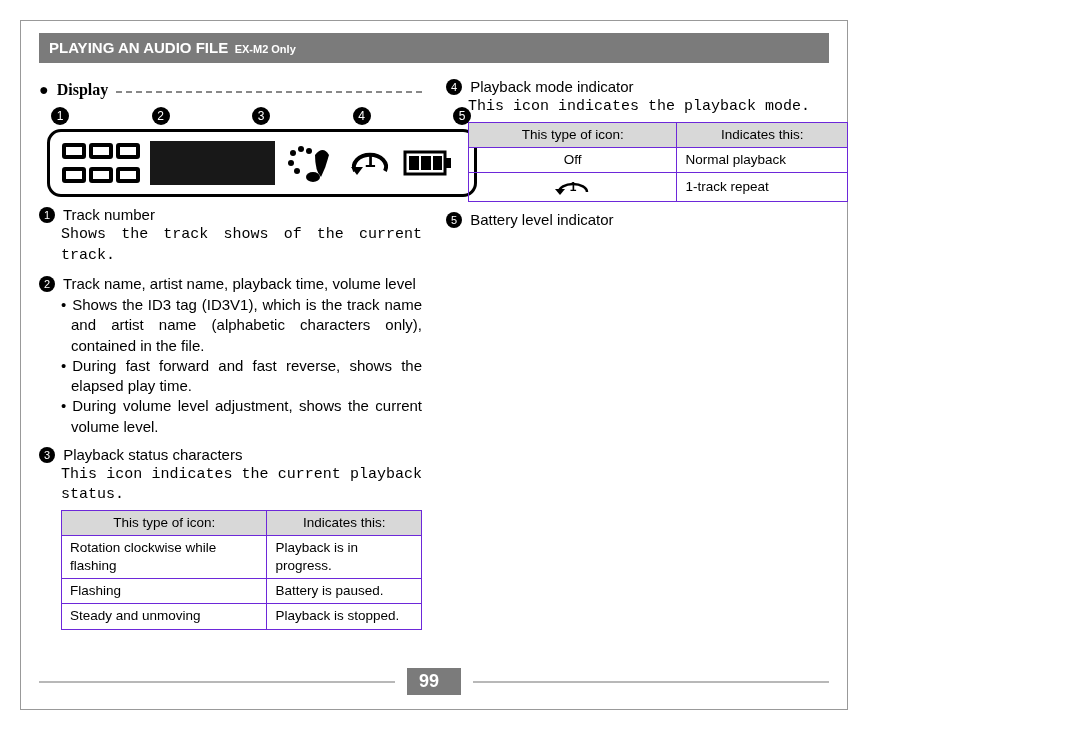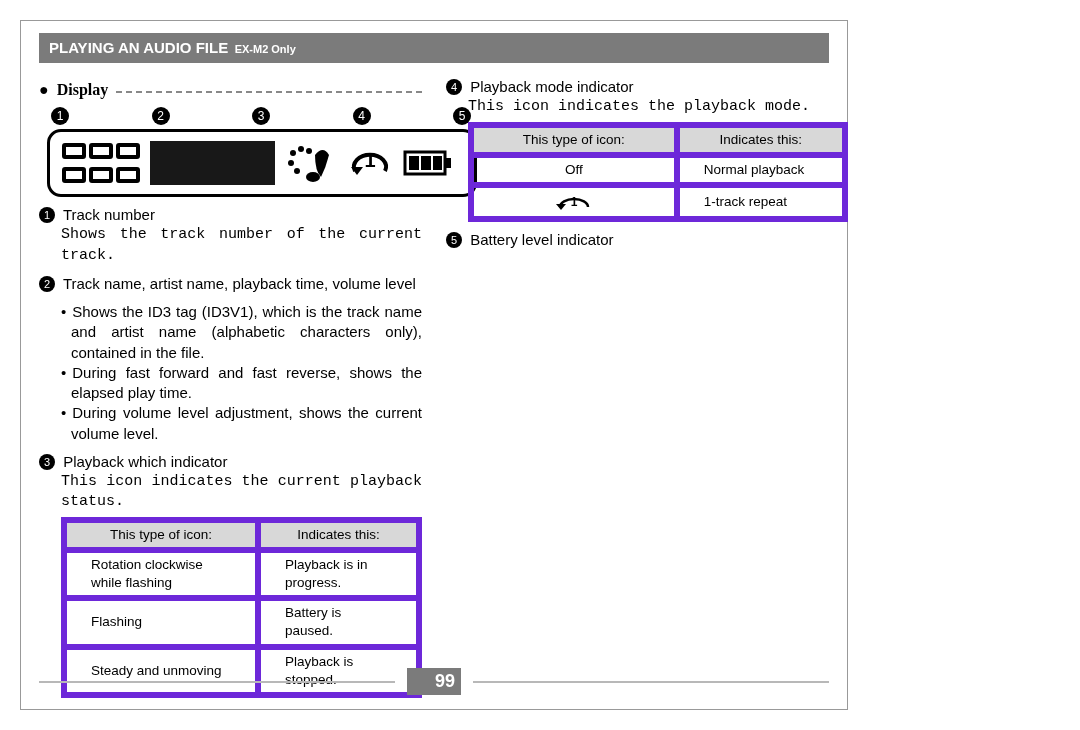--- a/index.html
+++ b/index.html
@@ -95,52 +95,52 @@
 
   .item { margin: 8px 0 8px 0; font-size: 15px; line-height: 1.35; }
   .item .inline-num {
     display: inline-block;
     width: 16px; height: 16px; line-height: 16px;
     border-radius: 50%; background: #000; color: #fff;
     text-align: center; font-size: 11px; margin-right: 4px;
     vertical-align: 1px;
   }
   .subdesc { font-size: 15px; line-height: 1.35; margin-left: 22px; text-align: justify; font-family: Liberation Mono, monospace; }
-  .bullets { list-style: none; margin: 8px 0 8px 22px; }
+  .bullets { list-style: none; margin: 1px 0 8px 22px; }
   .bullets li { font-size: 15px; line-height: 1.35; text-align: justify; padding-left: 10px; text-indent: -10px; }
   .bullets li::before { content: "•"; margin-right: 6px; }
 
   table.icon-tbl {
     margin: 4px 0 8px 22px;
     border-collapse: collapse;
     font-size: 13.5px;
   }
   table.icon-tbl th, table.icon-tbl td {
-    border: 6px solid #6d28d9;
-    padding: 3px 24px;
+    border: 1px solid #6d28d9;
+    padding: 3px 8px;
     text-align: left;
   }
   table.icon-tbl th { background: #d8d8d8; font-weight: normal; text-align: center; }
   table.icon-tbl td.center { text-align: center; }
   .repeat-icon svg { vertical-align: middle; }
 
   .col-r table.icon-tbl { width: 380px; }
 
   .footer {
     position: absolute;
     left: 0; right: 0; bottom: 14px;
     display: flex; align-items: center; justify-content: center;
     gap: 12px;
     padding: 0 18px;
   }
   .footer .line { flex: 1; height: 2px; background: #b8b8b8; }
   .footer .pg {
-    min-width: 54px; padding: 3px 6px;
+    min-width: 54px; padding: 3px 12px;
     background: #7b7b7b; color: #fff;
-    text-align: right; font-weight: bold; font-size: 18px;
+    text-align: left; font-weight: bold; font-size: 18px;
   }
 </style>
 </head>
 <body>
 
 <div class="page">
 
   <div class="header-bar">
     <span class="main">PLAYING AN AUDIO FILE</span>
     <span class="sub">EX-M2 Only</span>
@@ -209,36 +209,36 @@
               <rect x="18" y="10" width="10" height="14" fill="#000"></rect>
               <rect x="30" y="10" width="9" height="14" fill="#000"></rect>
             </svg>
           </div>
         </div>
       </div>
 
       <div class="item">
         <span class="inline-num">1</span>
         <span>Track number</span>
-        <div class="subdesc">Shows the track number of the current track.</div>
+        <div class="subdesc">Shows the track shows of the current track.</div>
       </div>
 
       <div class="item">
         <span class="inline-num">2</span>
         <span>Track name, artist name, playback time, volume level</span>
         <ul class="bullets">
           <li>Shows the ID3 tag (ID3V1), which is the track name and artist name (alphabetic characters only), contained in the file.</li>
           <li>During fast forward and fast reverse, shows the elapsed play time.</li>
           <li>During volume level adjustment, shows the current volume level.</li>
         </ul>
       </div>
 
       <div class="item">
         <span class="inline-num">3</span>
-        <span>Playback which indicator</span>
+        <span>Playback status characters</span>
         <div class="subdesc">This icon indicates the current playback status.</div>
         <table class="icon-tbl">
           <tbody>
               <tr>
             <th>This type of icon:</th>
             <th>Indicates this:</th>
           </tr>
           <tr>
             <td>Rotation clockwise while flashing</td>
             <td>Playback is in progress.</td>

